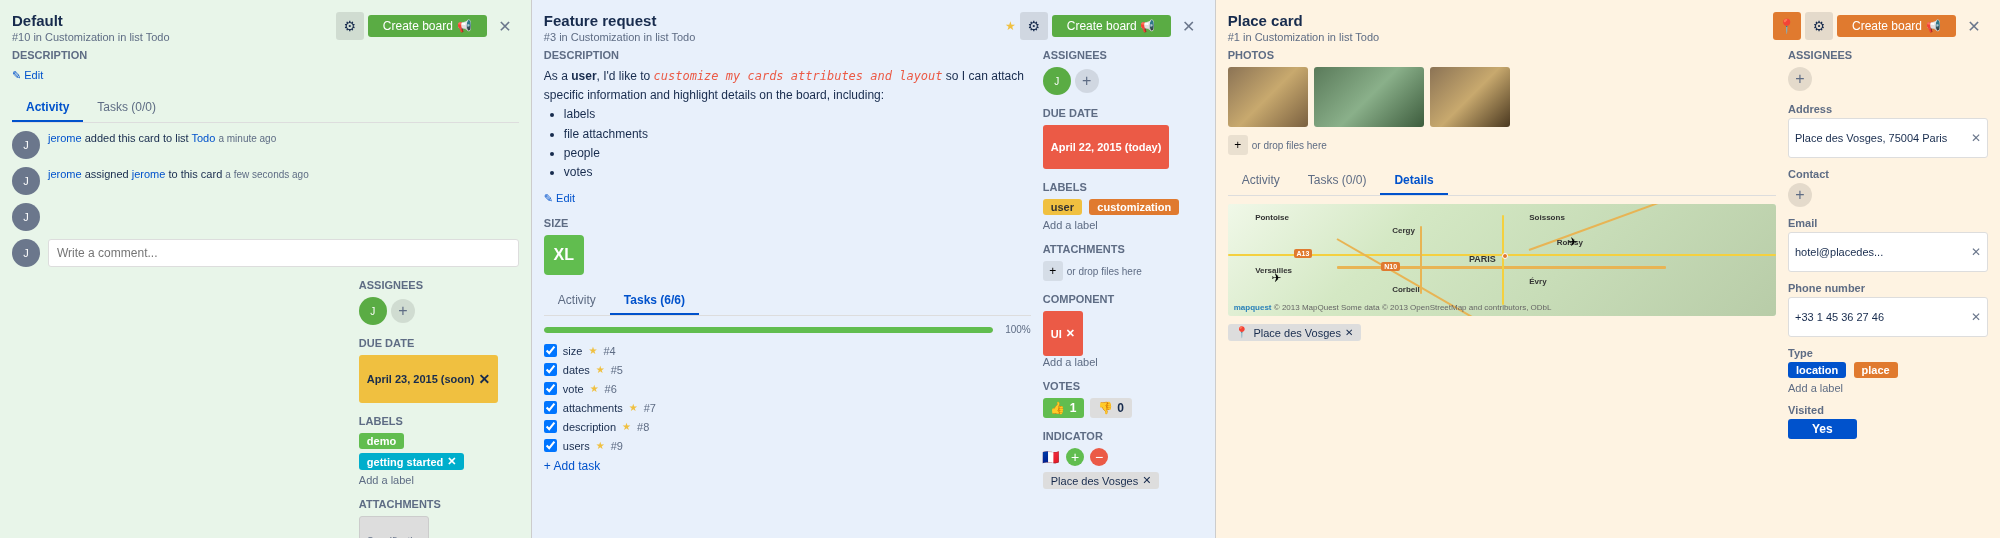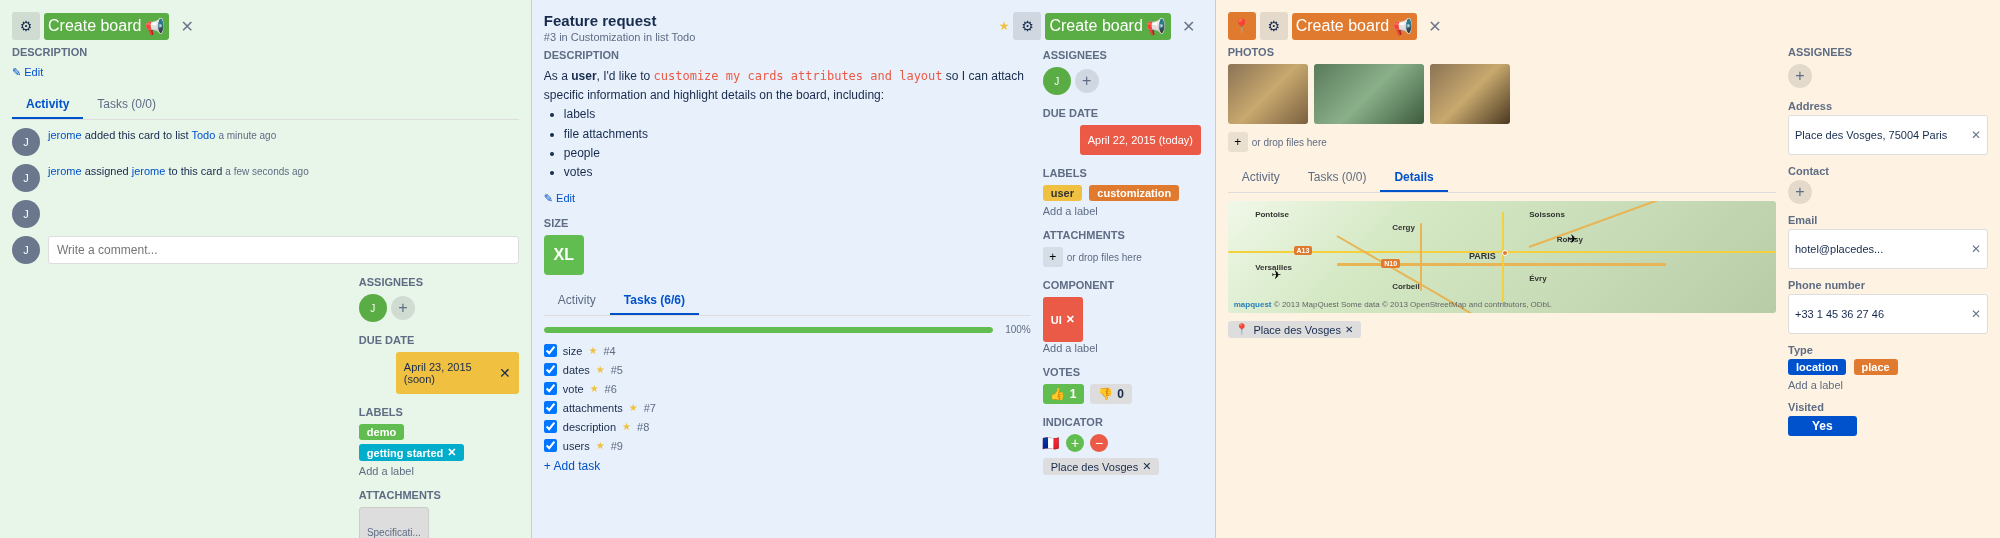--- a/index.html
+++ b/index.html
@@ -58,23 +58,23 @@
       cursor: pointer;
       display: flex; align-items: center; justify-content: center;
       font-size: 14px;
     }
 
     .btn-create {
       background: #5aac44;
       color: white;
       border: none;
       border-radius: 3px;
-      padding: 4px 4px;
+      padding: 4px 15px;
       cursor: pointer;
-      font-size: 16px;
+      font-size: 12px;
       display: flex; align-items: center; gap: 4px;
     }
 
     .btn-create-orange { background: #e07a2f; }
 
     .btn-gray { background: rgba(0,0,0,0.1); color: #172b4d; }
     .btn-close { background: transparent; color: #6b778c; font-size: 16px; }
 
     .star-icon { color: #f0c040; cursor: pointer; }
 
@@ -193,25 +193,24 @@
       font-size: 16px;
       display: flex; align-items: center; justify-content: center;
       color: #5e6c84;
     }
 
     
     .due-date-badge {
       display: inline-flex;
       align-items: center;
       gap: 4px;
-      padding: 9px 8px;
-      border-radius: 3px;
-      font-size: 11px;
-      font-weight: normal;
-      margin-left: 37px;
+      padding: 16px 8px;
+      border-radius: 3px;
+      font-size: 11px;
+      font-weight: bold;
     }
 
     .due-date-orange { background: #f0c040; color: #172b4d; }
     .due-date-red { background: #eb5a46; color: white; }
     .due-date-close-btn { cursor: pointer; font-size: 14px; }
 
     
     .label-badge {
       display: inline-flex;
       align-items: center;
@@ -470,20 +469,21 @@
       font-size: 12px;
       color: #172b4d;
       line-height: 1.6;
       margin-bottom: 8px;
     }
 
     .feature-desc code {
       font-family: monospace;
       color: #eb5a46;
       background: transparent;
+      font-style: italic;
     }
 
     .feature-desc ul {
       margin-left: 20px;
     }
 
     .component-badge {
       display: inline-flex;
       align-items: center;
       gap: 4px;
@@ -508,20 +508,27 @@
       align-items: center;
       gap: 4px;
     }
   </style>
 </head>
 <body>
 
 <div class="card-panel card-panel-default" style="flex: 1; min-width: 0;">
 
   <div class="panel-header">
+    <div>
+      <div class="panel-title">Default</div>
+      <div class="panel-meta">
+        <span>#10</span>
+        <span>in Customization in list Todo</span>
+      </div>
+    </div>
     <div class="header-actions">
       <button class="btn-icon btn-gray">⚙</button>
       <button class="btn-create">
         <span>Create board</span>
         <span>📢</span>
       </button>
       <button class="btn-icon btn-close">✕</button>
     </div>
   </div>
 
@@ -766,20 +773,27 @@
           </div>
         </div>
       </div>
     </div>
   </div>
 </div>
 
 <div class="card-panel card-panel-place" style="flex: 1.5; min-width: 0;">
 
   <div class="panel-header">
+    <div>
+      <div class="panel-title">Place card</div>
+      <div class="panel-meta">
+        <span>#1</span>
+        <span>in Customization in list Todo</span>
+      </div>
+    </div>
     <div class="header-actions">
       <button class="btn-icon btn-gray" style="background:#e07a2f; color: white;">📍</button>
       <button class="btn-icon btn-gray">⚙</button>
       <button class="btn-create btn-create-orange">
         <span>Create board</span>
         <span>📢</span>
       </button>
       <button class="btn-icon btn-close">✕</button>
     </div>
   </div>

